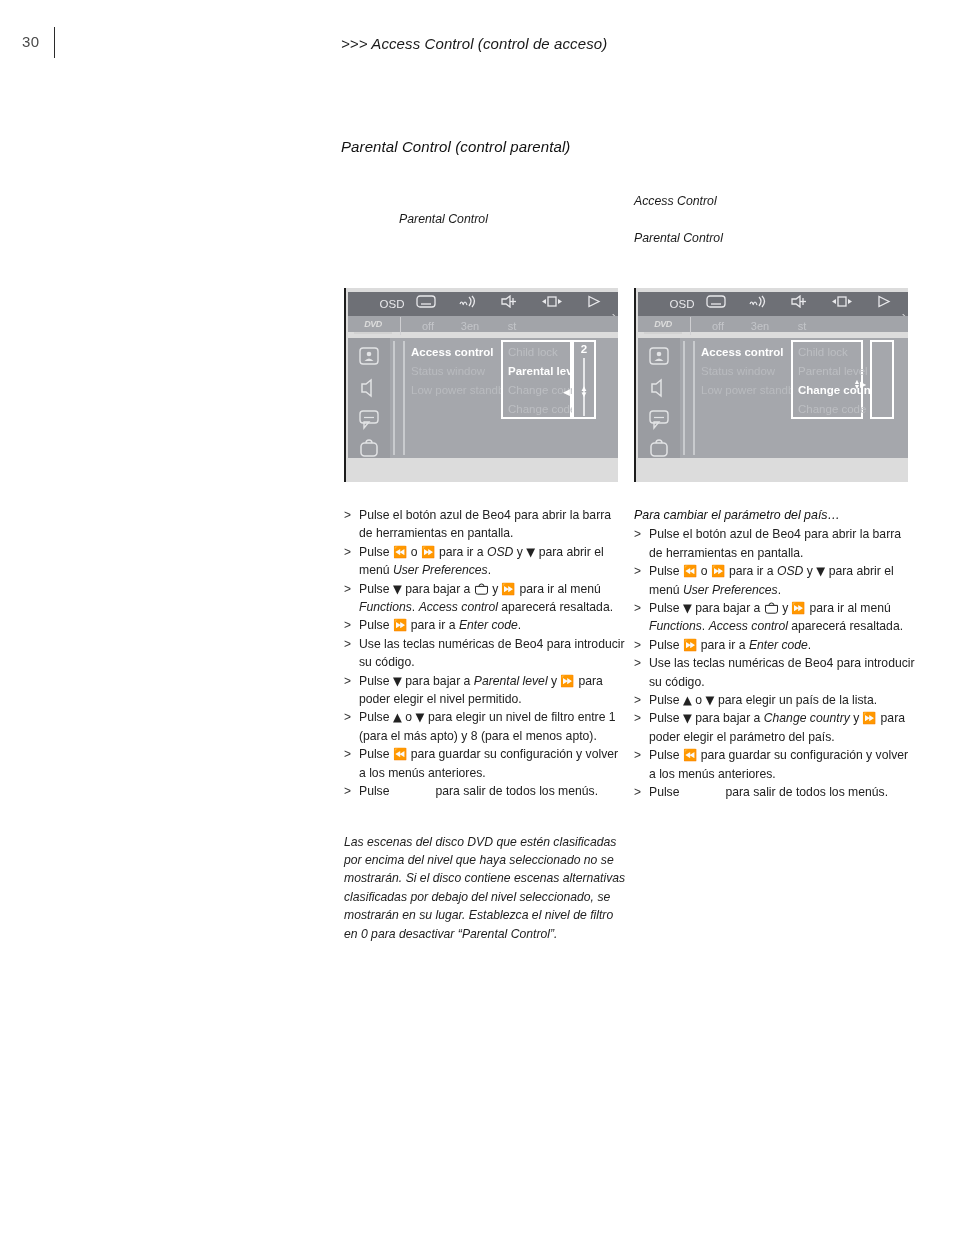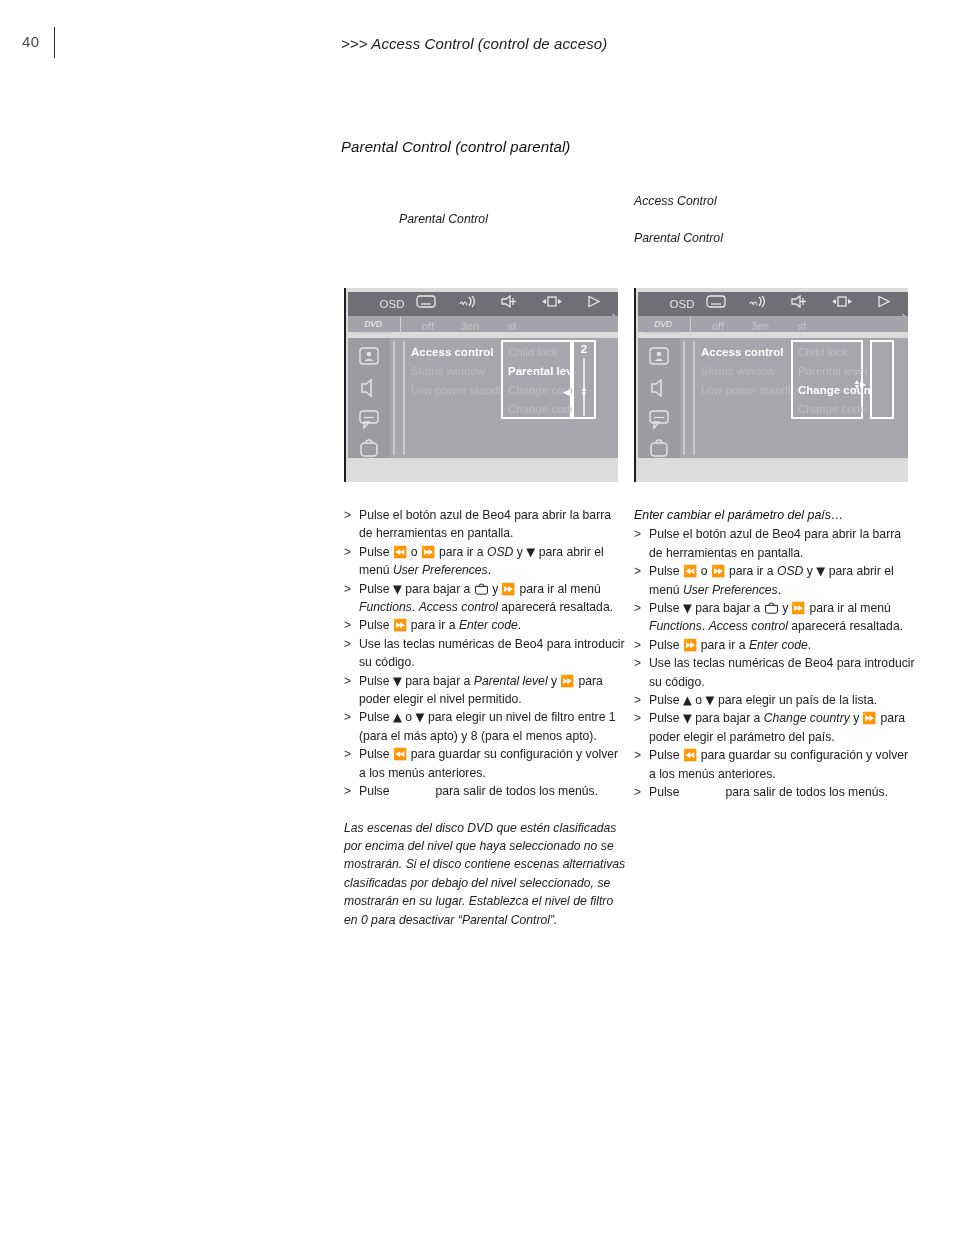--- a/index.html
+++ b/index.html
@@ -256,40 +256,40 @@
     content: ">";
     position: absolute;
     left: 0; top: 0;
     color: #333;
     font-size: 12px;
   }
   .it { font-style: italic; }
   .gl { font-family: "DejaVu Sans", sans-serif; font-size: 11.5px; letter-spacing: .2px; }
   .exit-gap { display: inline-block; width: 46px; }
   .note {
-    margin-top: 18px;
+    margin-top: 32px;
     font-style: italic;
     font-size: 12.2px;
     line-height: 18.4px;
     color: #222;
   }
 
   
   .suitcase-inline {
     display: inline-block;
     width: 15px; height: 12px;
     vertical-align: -2px;
     position: relative;
   }
   .suitcase-inline svg { position: absolute; left: 0; top: 0; }
 </style>
 </head>
 <body>
 
-<div class="page-number">40</div>
+<div class="page-number">30</div>
 <div class="page-rule"></div>
 <div class="running-head">&gt;&gt;&gt; Access Control (control de acceso)</div>
 <div class="section-title">Parental Control (control parental)</div>
 
 <div class="caption cap-left-1">Parental Control</div>
 <div class="caption cap-right-1">Access Control</div>
 <div class="caption cap-right-2">Parental Control</div>
 
 <div class="osd-shot osd-left" id="osd-left">
     <div class="osd-toolbar">
@@ -454,21 +454,21 @@
       <li><span>Use las teclas numéricas de Beo4 para introducir su código.</span></li>
       <li><span>Pulse </span><span class="gl">▼</span><span> para bajar a </span><span class="it">Parental level</span><span> y </span><span class="gl">⏩</span><span> para poder elegir el nivel permitido.</span></li>
       <li><span>Pulse </span><span class="gl">▲</span><span> o </span><span class="gl">▼</span><span> para elegir un nivel de filtro entre 1 (para el más apto) y 8 (para el menos apto).</span></li>
       <li><span>Pulse </span><span class="gl">⏪</span><span> para guardar su configuración y volver a los menús anteriores.</span></li>
       <li><span>Pulse</span><span class="exit-gap"></span><span>para salir de todos los menús.</span></li>
     </ul>
   <div class="note">Las escenas del disco DVD que estén clasificadas por encima del nivel que haya seleccionado no se mostrarán. Si el disco contiene escenas alternativas clasificadas por debajo del nivel seleccionado, se mostrarán en su lugar. Establezca el nivel de filtro en 0 para desactivar “Parental Control”.</div>
 </div>
 
 <div class="col col-right">
-  <div class="sub-head">Enter cambiar el parámetro del país…</div>
+  <div class="sub-head">Para cambiar el parámetro del país…</div>
   <ul class="steps" id="right-steps">
       <li><span>Pulse el botón azul de Beo4 para abrir la barra de herramientas en pantalla.</span></li>
       <li><span>Pulse </span><span class="gl">⏪</span><span> o </span><span class="gl">⏩</span><span> para ir a </span><span class="it">OSD</span><span> y </span><span class="gl">▼</span><span> para abrir el menú </span><span class="it">User Preferences</span><span>.</span></li>
       <li><span>Pulse </span><span class="gl">▼</span><span> para bajar a </span><span class="suitcase-inline"><svg width="15" height="12" viewBox="0 0 15 12">
             <path d="M5 3.2 q0 -2.2 2.5 -2.2 q2.5 0 2.5 2.2" fill="none" stroke="#222" stroke-width="1"></path>
             <path d="M1.5 3.4 L13.5 3.4 L13.5 9 q0 2.2 -2.2 2.2 L3.7 11.2 q-2.2 0 -2.2 -2.2 Z" fill="none" stroke="#222" stroke-width="1"></path>
           </svg></span><span> y </span><span class="gl">⏩</span><span> para ir al menú </span><span class="it">Functions</span><span>. </span><span class="it">Access control</span><span> aparecerá resaltada.</span></li>
       <li><span>Pulse </span><span class="gl">⏩</span><span> para ir a </span><span class="it">Enter code</span><span>.</span></li>
       <li><span>Use las teclas numéricas de Beo4 para introducir su código.</span></li>
       <li><span>Pulse </span><span class="gl">▲</span><span> o </span><span class="gl">▼</span><span> para elegir un país de la lista.</span></li>

